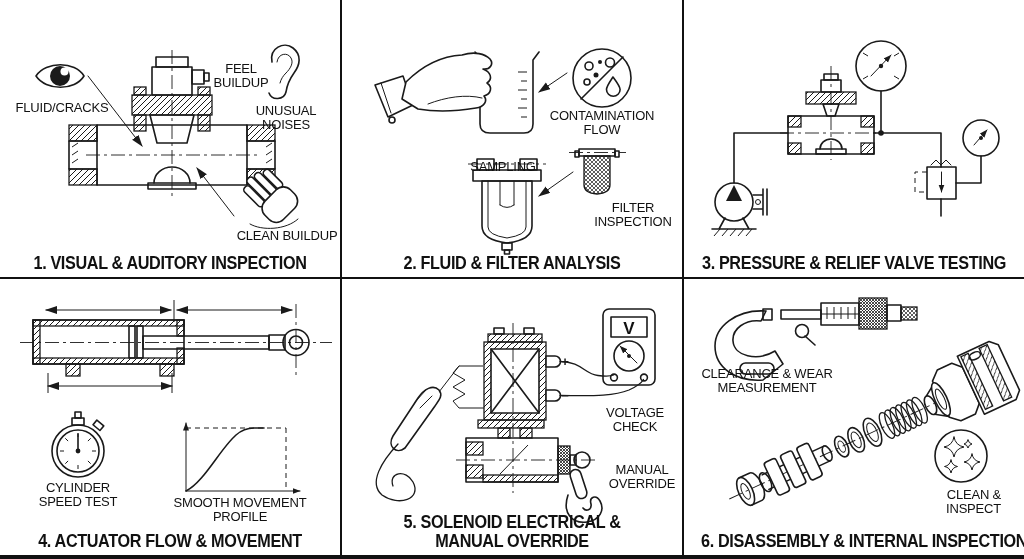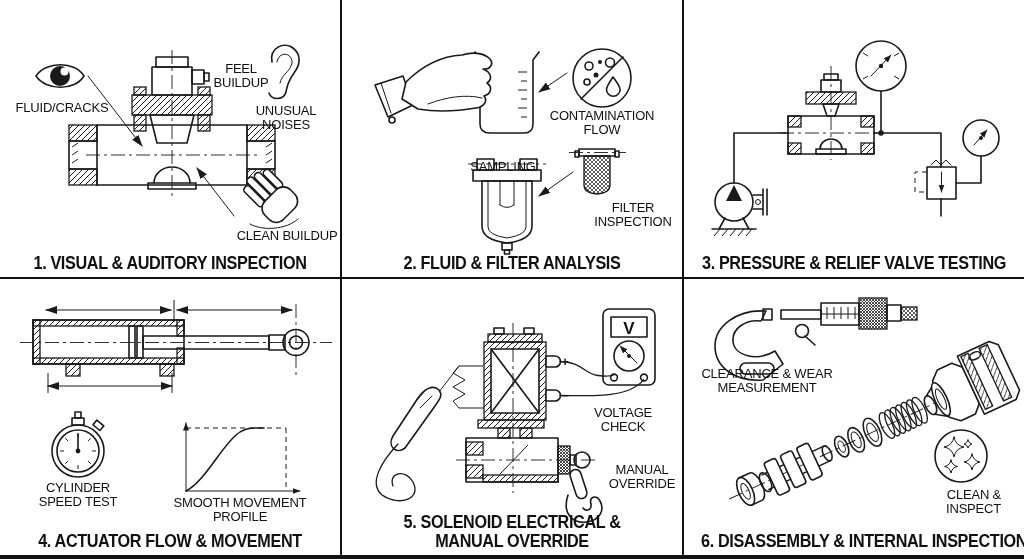--- a/index.html
+++ b/index.html
@@ -312,21 +312,21 @@
         <path class="sw" d="M97,111 C91,105 82,110 76,119 L51,157 C45,167 54,176 63,169 L93,127 C98,120 101,116 97,111 Z"></path>
         <path class="s t" d="M90,117 L78,129 M84,111 L73,123"></path>
         <path class="s w13" d="M56,165 C40,182 26,204 40,216 C57,228 80,220 71,203 C64,190 46,193 51,207"></path>
       </g>
       <path class="t" stroke="#1a1a1a" fill="none" d="M117,87 H141 M117,129 H142 M117,87 L111,94 L123,101 L111,108 L123,115 L111,122 L117,129"></path>
       <g>
         <rect class="sw" x="231" y="190" width="11" height="30" rx="5.5" transform="rotate(-18 236.5 205)"></rect>
         <path class="sw" d="M226,216 C220,234 230,245 245,243 C258,241 263,231 258,222 C254,215 247,218 249,225 C250,231 244,233 241,229"></path>
       </g>
     </svg>
-    <div class="lbl" style="left:248px;top:127px;width:66px;">VOLTAGE CHECK</div>
+    <div class="lbl" style="left:260px;top:127px;width:66px;">VOLTAGE CHECK</div>
     <div class="lbl" style="left:263px;top:184px;width:74px;">MANUAL OVERRIDE</div>
     <div class="cap" style="bottom:22px;">5. SOLENOID ELECTRICAL &amp;</div>
     <div class="cap" style="bottom:3px;">MANUAL OVERRIDE</div>
   </div>
 
   <div class="panel">
     <svg class="art" viewBox="0 0 340 276" preserveAspectRatio="none">
       <g>
         <path class="sw" d="M82,32 C52,30 31,48 31,67 C31,89 52,103 79,101 L99,85 L91,72 C73,83 50,77 49,62 C48,50 61,40 77,42 Z"></path>
         <rect class="sw" x="56" y="84" width="34" height="11" rx="5.5"></rect>

